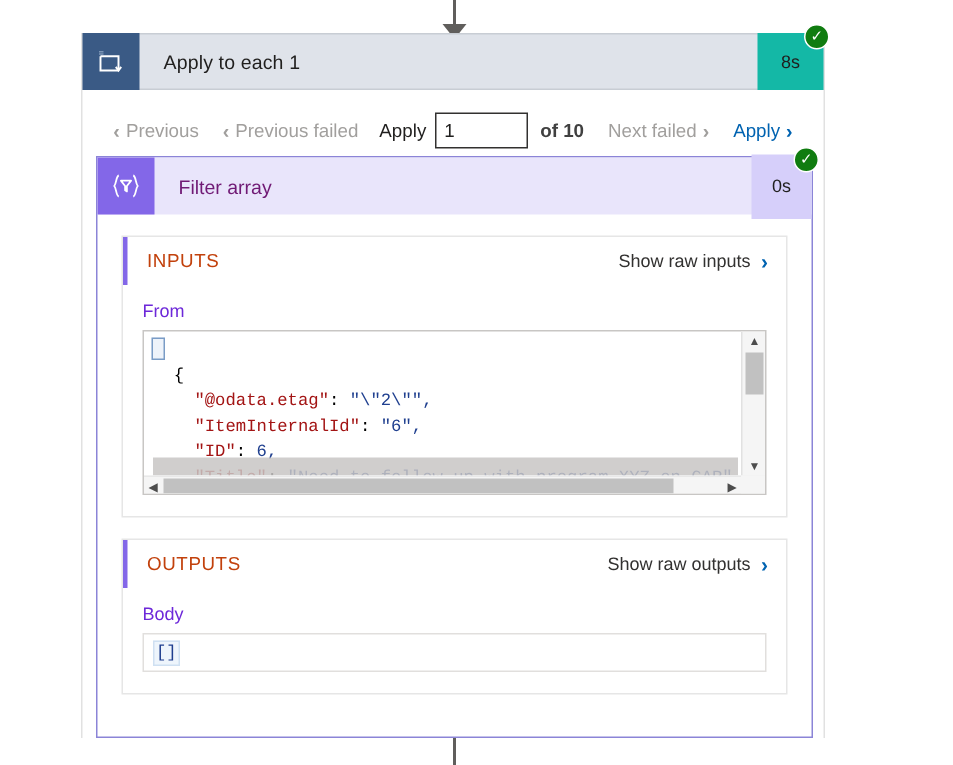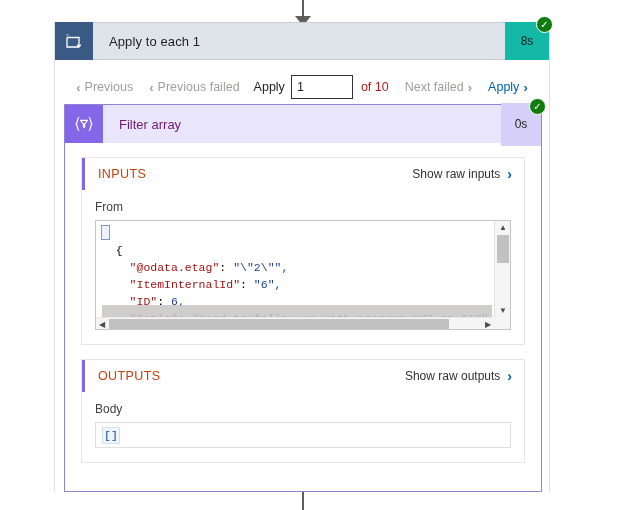--- a/index.html
+++ b/index.html
@@ -74,21 +74,21 @@
   }
   .pager-btn.active { color: #0063b1; }
   .pager-btn.active .chev { color: #0063b1; }
   .chev { font-size: 13px; font-weight: bold; }
   .pager-label { color: #201f1e; padding: 0 6px; }
   .pager-input {
     width: 62px; height: 24px; border: 1px solid #323130; background: #fff;
     font-size: 12.5px; color: #201f1e; padding: 0 5px;
     font-family: "Liberation Sans", sans-serif;
   }
-  .pager-of { color: #b91c1c; padding: 0 8px 0 8px; }
+  .pager-of { color: #404040; padding: 0 8px 0 8px; font-weight: bold; }
 
   
   .filter-card {
     position: absolute; left: 64px; top: 104px; width: 478px; height: 388px;
     background: #ffffff; border: 1px solid #8b84d7;
   }
   .filter-header {
     position: relative; display: flex; align-items: center;
     height: 38px; background: #e9e5fb;
   }
@@ -116,21 +116,21 @@
   .panel-head-title {
     flex: 1 1 auto; padding-left: 13px; font-size: 12.5px;
     color: #c2410c; letter-spacing: .4px;
   }
   .panel-raw {
     display: inline-flex; align-items: center; gap: 7px;
     padding-right: 12px; font-size: 12px; color: #323130; white-space: nowrap;
   }
   .panel-raw .chev { color: #0063b1; font-size: 14px; }
   .panel-body { padding: 10px 13px 14px 13px; }
-  .field-label { font-size: 12px; color: #404040; margin-bottom: 6px; }
+  .field-label { font-size: 12px; color: #6d28d9; margin-bottom: 6px; }
 
   
   .code-box {
     position: relative; border: 1px solid #c8c6c4; background: #fff;
     height: 110px; overflow: hidden;
   }
   .code-text {
     position: absolute; left: 6px; top: 4px; right: 18px; bottom: 12px;
     font-family: "Liberation Mono", monospace; font-size: 11.5px;
     line-height: 17px; white-space: pre; color: #1f3f8f; overflow: hidden;

